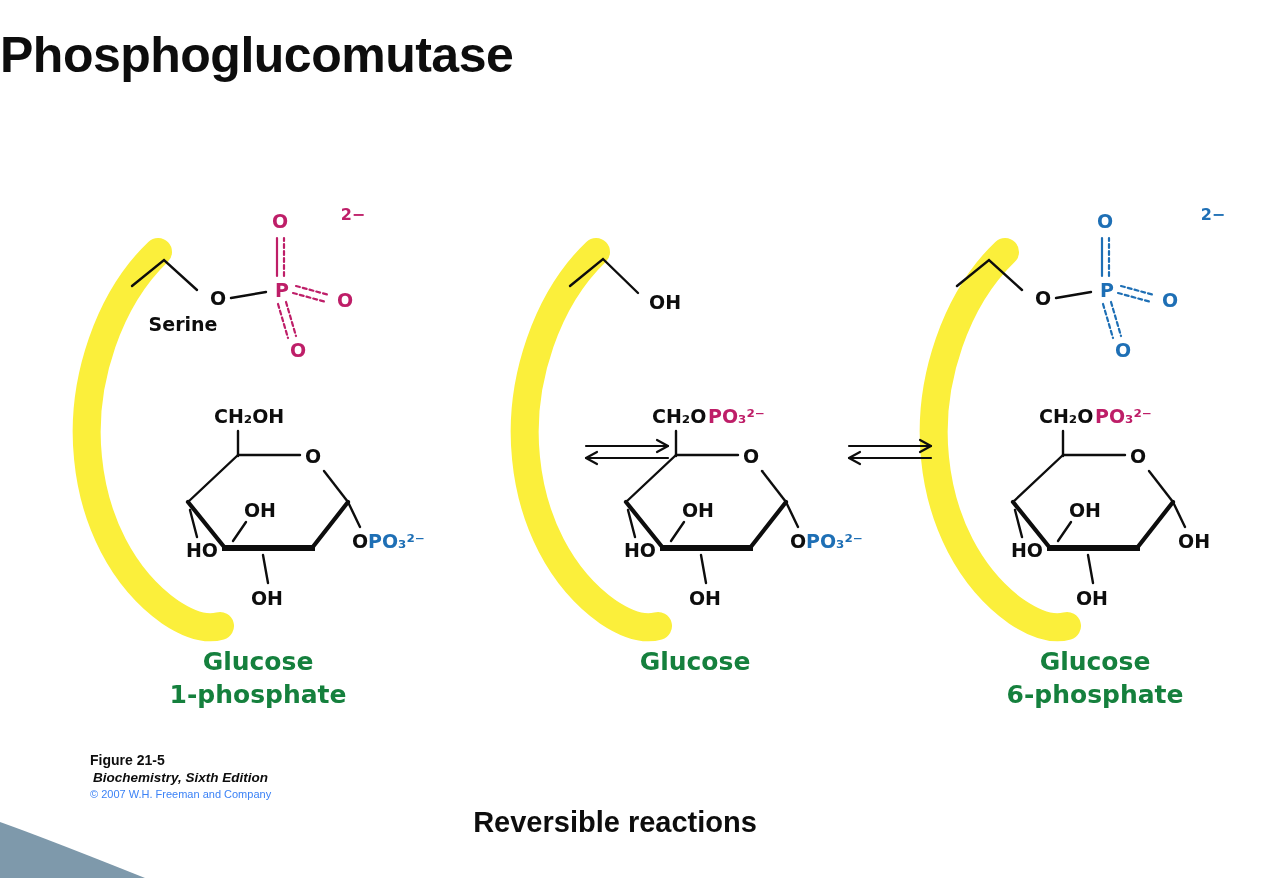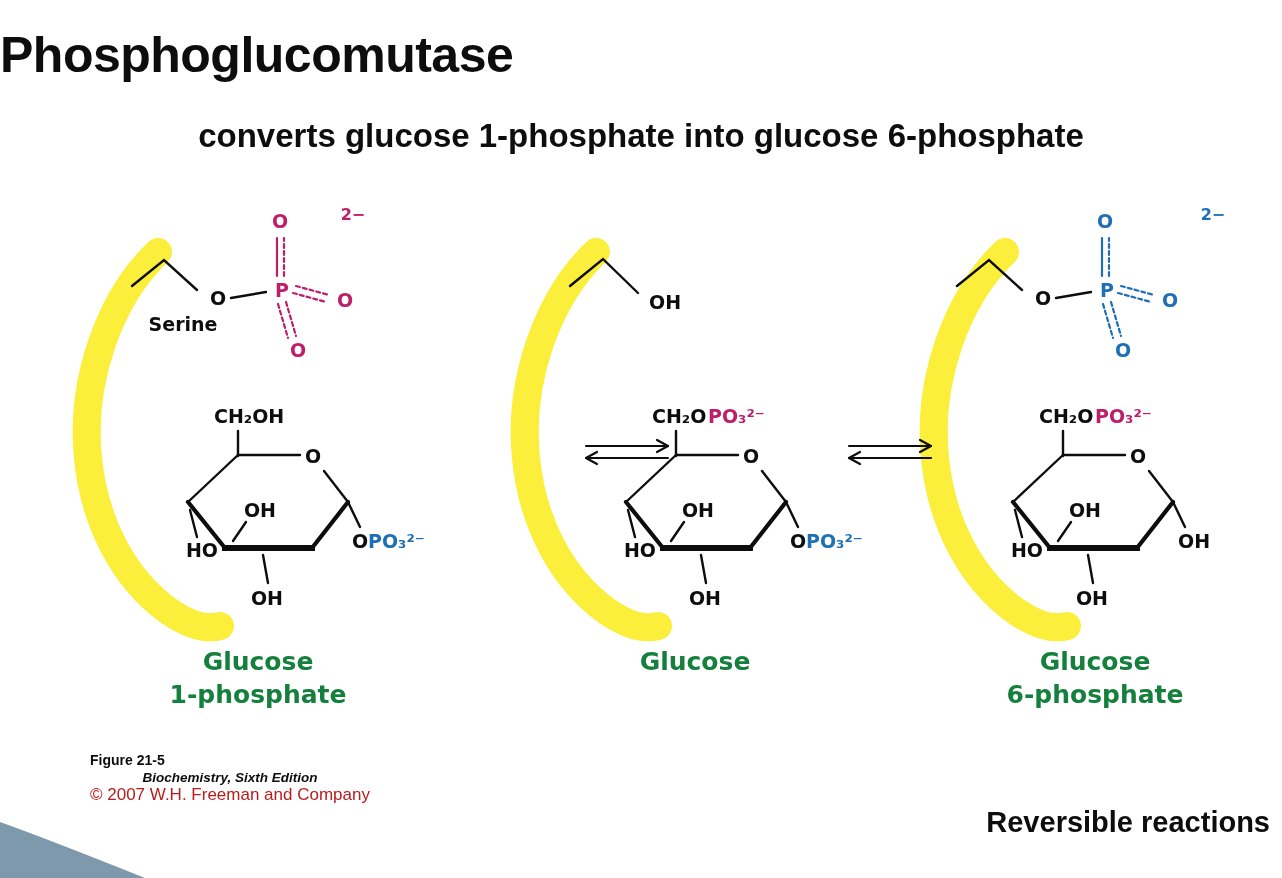--- a/index.html
+++ b/index.html
@@ -16,24 +16,24 @@
     font-size:33px;font-weight:700;
   }
   .panel{position:absolute;}
   .struct-label{
     position:absolute;text-align:center;
     font-family:"DejaVu Sans",sans-serif;font-size:25px;font-weight:700;line-height:33px;color:#15803d;
   }
   .credit{position:absolute;left:70px;top:752px;line-height:17px;margin-left:20px;}
   .credit .fig{font-weight:700;font-size:14px;}
   .credit .book{font-weight:700;font-style:italic;font-size:13.5px;text-align:center;}
-  .credit .copy{font-size:17px;color:#b91c1c;}
+  .credit .copy{font-size:11px;color:#3b82f6;}
   .footer-note{
-    position:absolute;top:806px;left:0;width:1230px;text-align:right;
-    font-size:29px;font-weight:700;padding-left:40px;
+    position:absolute;top:806px;left:0;width:1230px;text-align:center;
+    font-size:29px;font-weight:700;
   }
   svg text{font-family:"DejaVu Sans",sans-serif;font-weight:700;}
   text.chem{font-size:19px;fill:#0d0d0d;}
   text.mgt{fill:var(--magenta);}
   text.blt{fill:var(--blue);}
   text.charge{font-size:16px;}
   .blob{stroke:var(--yellow);stroke-width:28;fill:none;stroke-linecap:round;}
   .bond{stroke:#0d0d0d;stroke-width:2.4;fill:none;stroke-linecap:round;}
   .bond-b4{stroke:#0d0d0d;stroke-width:4.2;stroke-linecap:round;}
   .bond-b6{stroke:#0d0d0d;stroke-width:6;stroke-linecap:butt;}
@@ -42,21 +42,20 @@
   .dash{stroke-dasharray:4 3;}
   .arr{stroke:#0d0d0d;stroke-width:2.2;fill:none;stroke-linecap:round;stroke-linejoin:round;}
   .corner-path{fill:var(--corner);}
 </style>
 </head>
 <body>
 
 <div class="slide">
 
   <div class="title">Phosphoglucomutase</div>
-  <div class="subtitle">converts glucose 1-phosphate into glucose 6-phosphate</div>
 
   <svg class="panel" style="left:50px;top:190px" width="420" height="470" viewBox="0 0 420 470">
     <path class="blob" d="M108,62 C60,108 30,190 38,268 C44,330 72,388 120,422 C138,434 156,440 170,436"></path>
     <g>
       <polyline class="bond" points="82,96 114,70 147,100"></polyline>
       <text class="chem" x="168" y="115" text-anchor="middle">O</text>
       <line class="bond" x1="181" y1="108" x2="216" y2="102"></line>
       <text class="chem mgt" x="232" y="107" text-anchor="middle">P</text>
       <text class="chem mgt" x="230" y="38" text-anchor="middle">O</text>
       <line class="mgs" x1="227" y1="86" x2="227" y2="48"></line>

